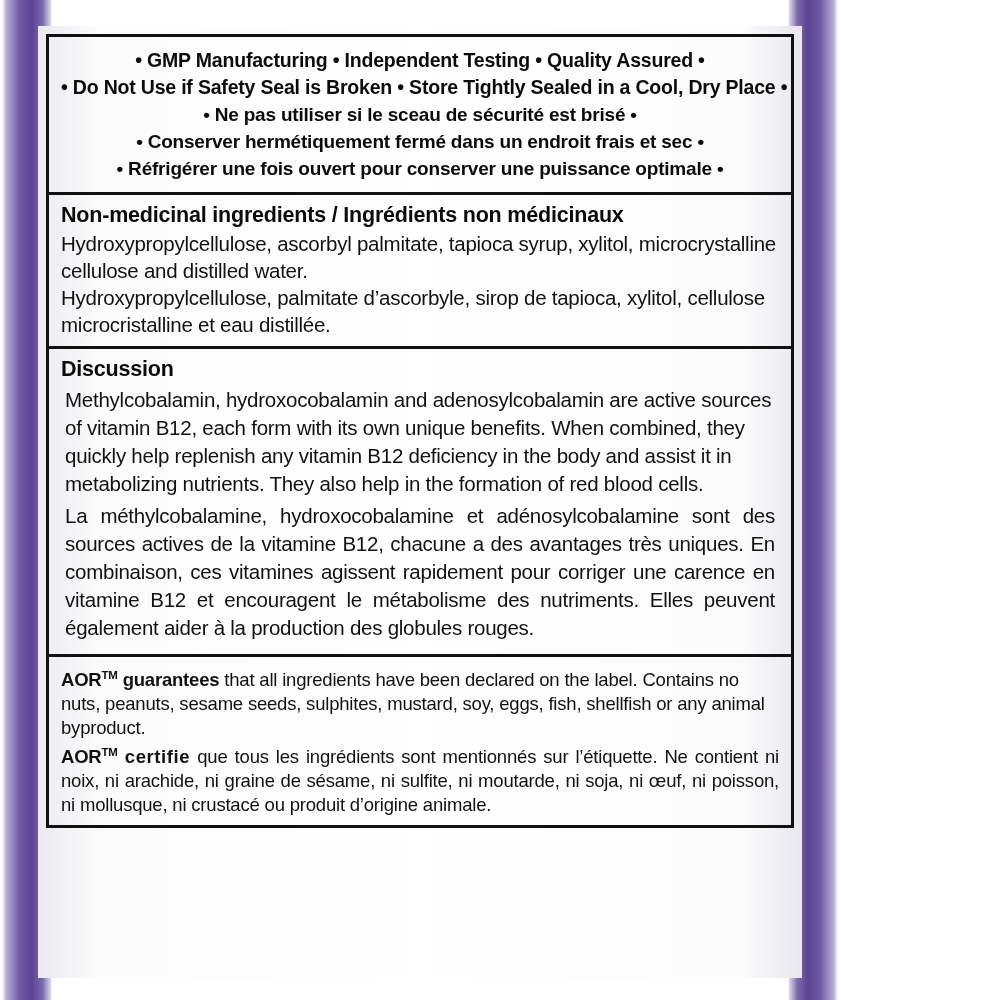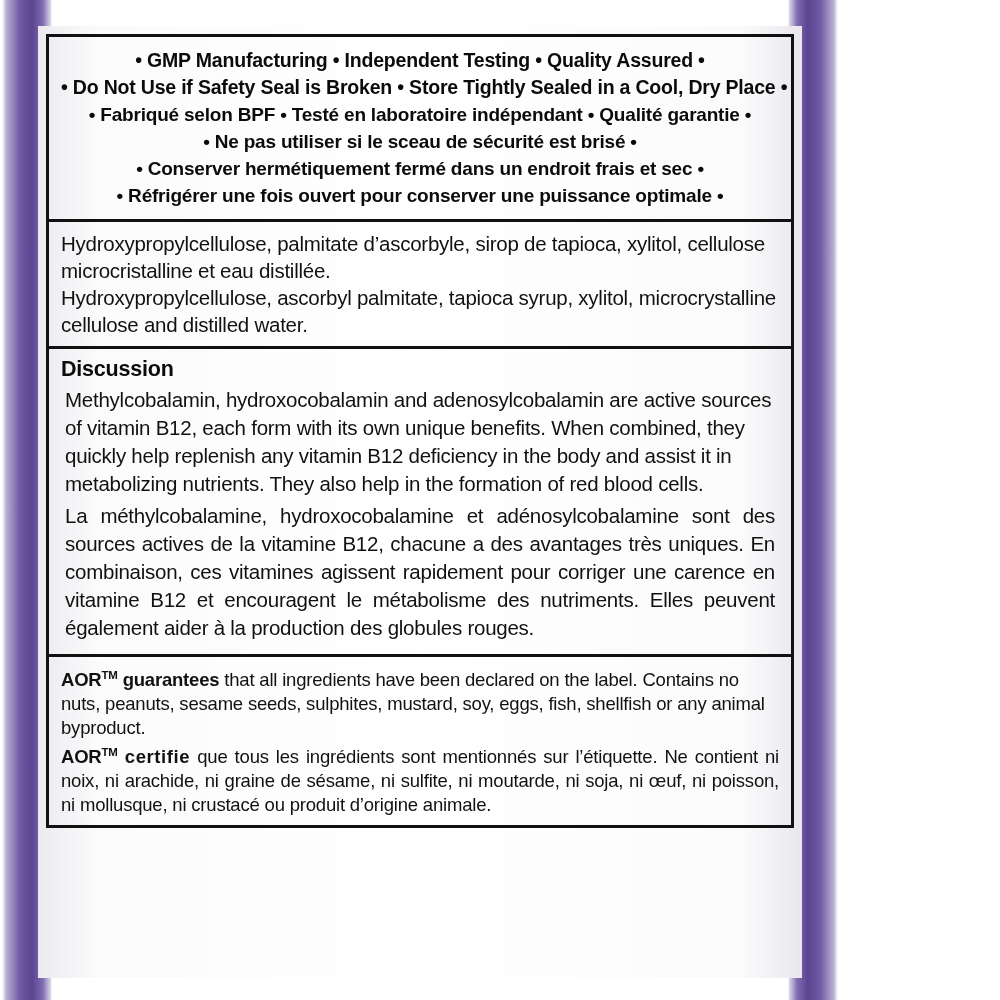--- a/index.html
+++ b/index.html
@@ -148,29 +148,29 @@
   <div class="cap-top"></div>
   <div class="cap-bottom"></div>
   <div class="edge edge-left"></div>
   <div class="edge edge-right"></div>
 
   <div class="face">
 
     <section class="panel bullets">
       <div class="line">• GMP Manufacturing • Independent Testing • Quality Assured •</div>
       <div class="line">• Do Not Use if Safety Seal is Broken • Store Tightly Sealed in a Cool, Dry Place •</div>
-      <div class="line fr">• Fabriqué selon BPF • Testé en laboratoire indépendant • Qualité garantie •</div>
       <div class="line fr">• Ne pas utiliser si le sceau de sécurité est brisé •</div>
       <div class="line fr">• Conserver hermétiquement fermé dans un endroit frais et sec •</div>
       <div class="line fr">• Réfrigérer une fois ouvert pour conserver une puissance optimale •</div>
     </section>
 
     <section class="panel nonmed">
+      <h2>Non-medicinal ingredients / Ingrédients non médicinaux</h2>
+      <p>Hydroxypropylcellulose, ascorbyl palmitate, tapioca syrup, xylitol, microcrystalline cellulose and distilled water.</p>
       <p>Hydroxypropylcellulose, palmitate d’ascorbyle, sirop de tapioca, xylitol, cellulose microcristalline et eau distillée.</p>
-      <p>Hydroxypropylcellulose, ascorbyl palmitate, tapioca syrup, xylitol, microcrystalline cellulose and distilled water.</p>
     </section>
 
     <section class="panel discussion">
       <h2>Discussion</h2>
       <p>Methylcobalamin, hydroxocobalamin and adenosylcobalamin are active sources of vitamin B12, each form with its own unique benefits. When combined, they quickly help replenish any vitamin B12 deficiency in the body and assist it in metabolizing nutrients. They also help in the formation of red blood cells.</p>
       <p class="fr">La méthylcobalamine, hydroxocobalamine et adénosylcobalamine sont des sources actives de la vitamine B12, chacune a des avantages très uniques. En combinaison, ces vitamines agissent rapidement pour corriger une carence en vitamine B12 et encouragent le métabolisme des nutriments. Elles peuvent également aider à la production des globules rouges.</p>
     </section>
 
     <section class="panel guarantee">
       <p>

